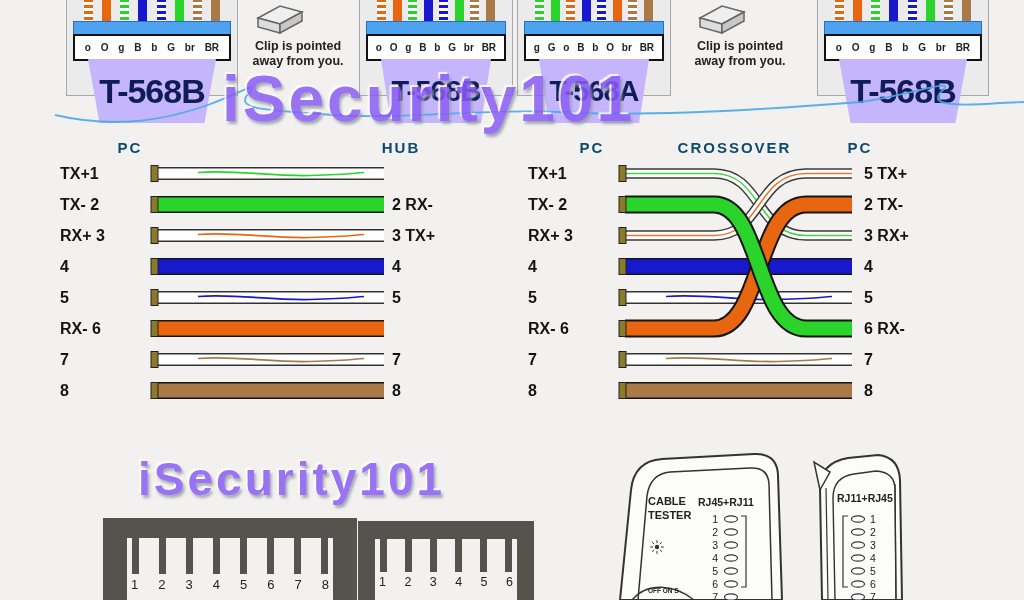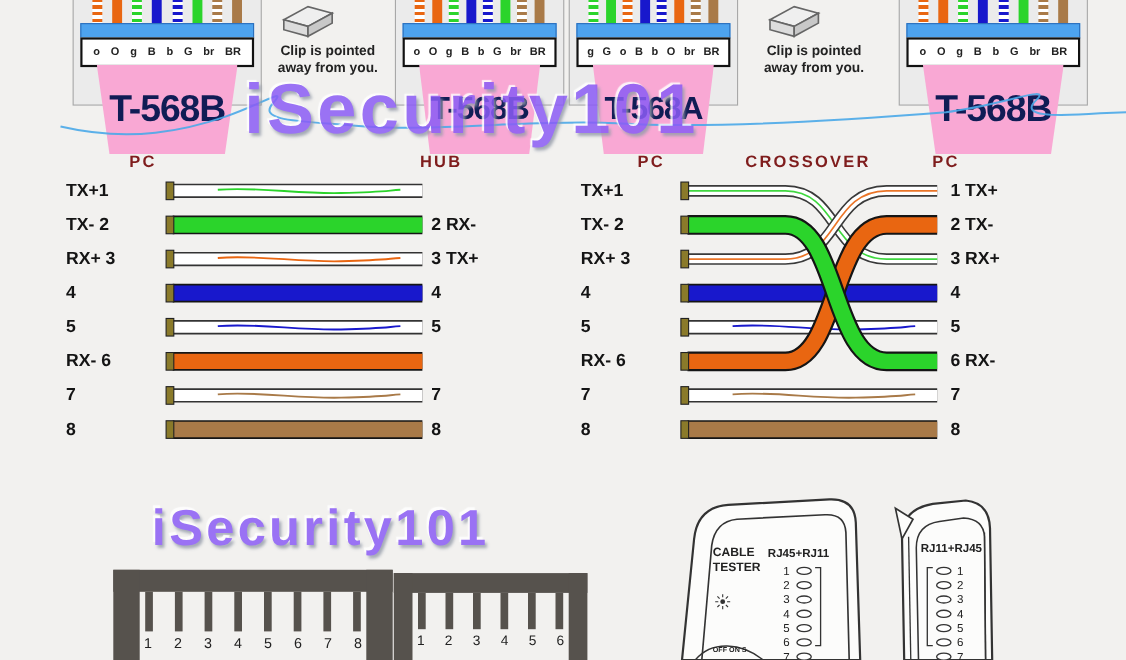--- a/index.html
+++ b/index.html
@@ -5,34 +5,34 @@
   html,body{margin:0;padding:0;}
   .page{position:relative;width:1024px;height:600px;background:#f2f1ef;overflow:hidden;
         font-family:"Liberation Sans",sans-serif;color:#1a1a1a;}
   
   .connector{position:absolute;top:-6px;height:100px;background:#ebebeb;border:1px solid #a8a8a8;}
   .wires{position:absolute;left:17px;right:17px;top:4px;height:24px;display:flex;justify-content:space-between;}
   .wire{width:9px;height:100%;}
   .bluebar{position:absolute;left:6px;right:6px;top:26px;height:12px;background:#4da3ef;border:1px solid #2a6ebc;}
   .pinstrip{position:absolute;left:6px;right:6px;top:39px;height:23px;background:#fff;border:2px solid #111;
             display:flex;align-items:center;justify-content:space-evenly;font-size:10px;font-weight:700;color:#222;}
-  .plug{position:absolute;left:21px;right:21px;top:64px;height:81px;background:#f9a8d4;
+  .plug{position:absolute;left:21px;right:21px;top:64px;height:64px;background:#c4b5fd;
         clip-path:polygon(0 0,100% 0,91% 100%,9% 100%);display:flex;align-items:center;justify-content:center;}
   .plug-title{font-size:34px;font-weight:700;color:#101c55;letter-spacing:-1px;}
   .connector.narrow .plug-title{font-size:29px;}
   
   .clipnote{position:absolute;width:116px;text-align:center;font-size:12.5px;font-weight:700;color:#222;line-height:15px;}
   .clipicon{position:absolute;}
   
   .wm{position:absolute;font-weight:700;color:#8b5cf6;opacity:.85;letter-spacing:3px;white-space:nowrap;
       text-shadow:-2px -2px 1px #ffffff,2px 3px 3px #969dab;}
   #wm-top{left:222px;top:62px;font-size:64px;}
   #wm-bottom{left:138px;top:452px;font-size:46px;}
   
-  .dhdr{position:absolute;top:139px;font-size:15px;font-weight:700;letter-spacing:2px;color:#7f1d1d;text-align:center;}
+  .dhdr{position:absolute;top:139px;font-size:15px;font-weight:700;letter-spacing:2px;color:#0c4a6e;text-align:center;}
   .rowlab{position:absolute;width:86px;height:31px;line-height:31px;font-size:16px;font-weight:700;color:#141414;}
   .rowlab.r{text-align:left;}
   .dsvg{position:absolute;top:158px;}
   
   .jack{position:absolute;border-style:solid;border-color:#56524d;border-bottom:none;}
   #rj45-jack{left:103px;top:518px;width:206px;height:82px;border-width:20px 24px 0 24px;}
   #rj11-jack{left:358px;top:521px;width:142px;height:79px;border-width:18px 17px 0 17px;}
   .pins{display:flex;justify-content:space-between;padding:0 5px;}
   .jpin{width:7px;background:#56524d;}
   #rj45-jack .jpin{height:36px;} #rj11-jack .jpin{height:33px;}
@@ -359,21 +359,21 @@
     <div class="rowlab r" style="left: 60px; top: 251px;">4</div>
     <div class="rowlab" style="left: 392px; top: 251px;">4</div>
     <div class="rowlab r" style="left: 60px; top: 282px;">5</div>
     <div class="rowlab" style="left: 392px; top: 282px;">5</div>
     <div class="rowlab r" style="left: 60px; top: 313px;">RX- 6</div>
     <div class="rowlab r" style="left: 60px; top: 344px;">7</div>
     <div class="rowlab" style="left: 392px; top: 344px;">7</div>
     <div class="rowlab r" style="left: 60px; top: 375px;">8</div>
     <div class="rowlab" style="left: 392px; top: 375px;">8</div>
     <div class="rowlab r" style="left: 528px; top: 158px;">TX+1</div>
-    <div class="rowlab" style="left: 864px; top: 158px;">1 TX+</div>
+    <div class="rowlab" style="left: 864px; top: 158px;">5 TX+</div>
     <div class="rowlab r" style="left: 528px; top: 189px;">TX- 2</div>
     <div class="rowlab" style="left: 864px; top: 189px;">2 TX-</div>
     <div class="rowlab r" style="left: 528px; top: 220px;">RX+ 3</div>
     <div class="rowlab" style="left: 864px; top: 220px;">3 RX+</div>
     <div class="rowlab r" style="left: 528px; top: 251px;">4</div>
     <div class="rowlab" style="left: 864px; top: 251px;">4</div>
     <div class="rowlab r" style="left: 528px; top: 282px;">5</div>
     <div class="rowlab" style="left: 864px; top: 282px;">5</div>
     <div class="rowlab r" style="left: 528px; top: 313px;">RX- 6</div>
     <div class="rowlab" style="left: 864px; top: 313px;">6 RX-</div>

